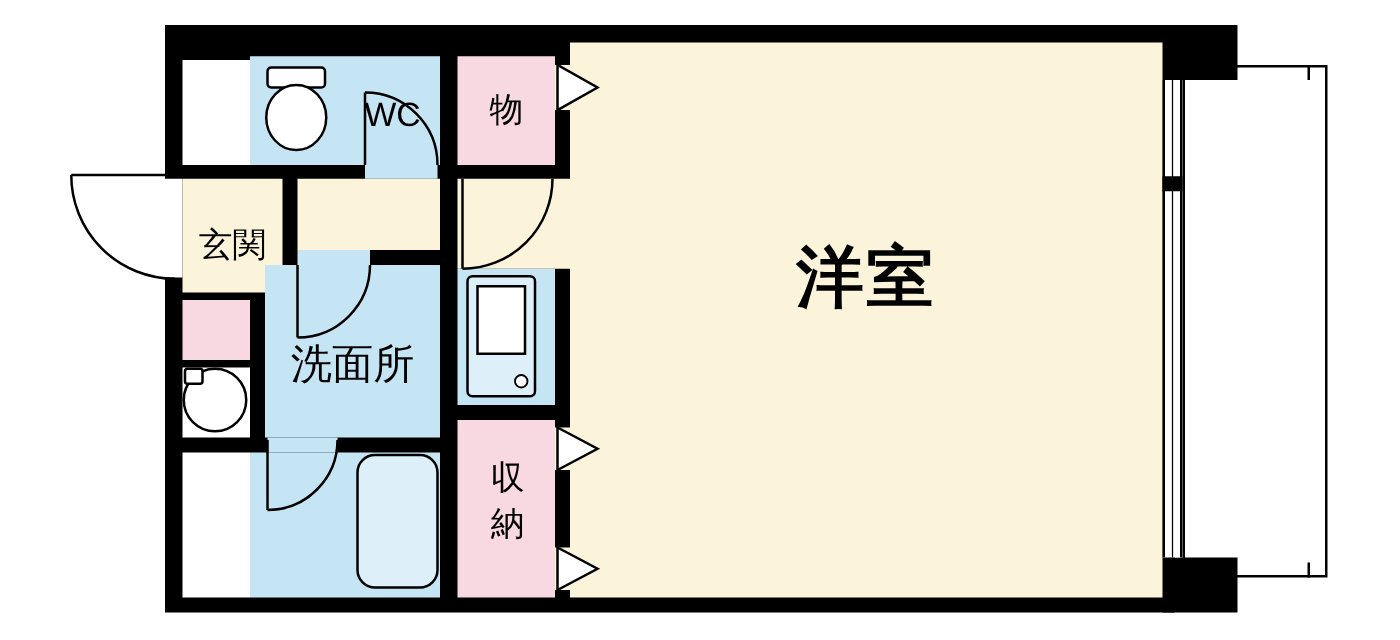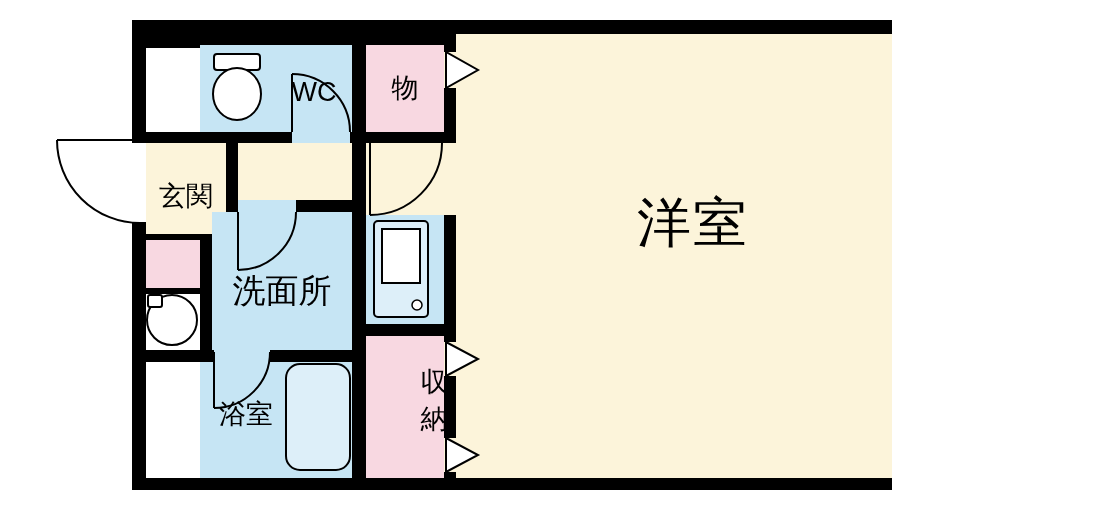--- a/index.html
+++ b/index.html
@@ -1,19 +1,19 @@
 <!DOCTYPE html>
 <html style="--wall: #000000; --room-cream: #FCF4DA; --room-blue: #C6E5F4; --room-pink: #F8D8E1; --fixture-blue: #DDEFF9; --background: #FFFFFF;"><head>
 <meta charset="utf-8">
 <style>
   * { box-sizing: border-box; margin: 0; padding: 0; }
   html, body { background: #fff; }
   .plan {
     position: relative;
-    width: 892px;
+    width: 1120px;
     height: 512px;
     background: var(--background, #fff);
     font-family: "Liberation Sans", sans-serif;
     overflow: hidden;
   }
   .wall { position: absolute; background: var(--wall, #000); }
   .room { position: absolute; }
   .cream { background: var(--room-cream, #FCF4DA); }
   .blue  { background: var(--room-blue, #C6E5F4); }
   .pink  { background: var(--room-pink, #F8D8E1); }
@@ -29,26 +29,25 @@
     font-weight: 500;
     text-align: center;
     font-size: 27px;
     line-height: 1.25;
     white-space: nowrap;
   }
   .label-vertical {
     white-space: normal;
     word-break: break-all;
     line-height: 37px;
-    margin-left: 28px;
   }
   .main-label {
     position: absolute;
     color: #000;
-    font-weight: 400;
+    font-weight: 700;
     text-align: center;
     font-size: 54px;
     line-height: 68px;
     letter-spacing: 2px;
   }
   svg.overlay {
     position: absolute;
     left: 0; top: 0;
     pointer-events: none;
   }
@@ -90,21 +89,20 @@
   <div class="room blue" style="left:366px; top:215px; width:78px; height:109px;"></div>
 
   <div class="room void" style="left:146px; top:362px; width:54px; height:116px;"></div>
   <div class="room blue" style="left:200px; top:362px; width:152px; height:116px;"></div>
   <div class="room pink" style="left:366px; top:336px; width:78px; height:142px;"></div>
 
   <div class="label" style="left:276px; top:76px; width:76px;">WC</div>
   <div class="label" style="left:366px; top:72px; width:78px;">物</div>
   <div class="label" style="left:146px; top:180px; width:80px;">玄関</div>
   <div class="label" style="left:212px; top:270px; width:140px; font-size:33px;">洗面所</div>
-  <div class="label" style="left:202px; top:398px; width:88px;">浴室</div>
   <div class="label label-vertical" style="left:390px; top:364px; width:32px;">収納</div>
   <div class="main-label" style="left:456px; top:188px; width:474px;">
     <div>洋室</div>
   </div>
 
   <svg class="overlay" width="1120" height="512" viewBox="0 0 1120 512">
 
     <g>
       <rect x="930" y="64" width="16" height="382" fill="#fff"></rect>
       <line x1="931" y1="64" x2="931" y2="446" stroke="#000" stroke-width="2"></line>

